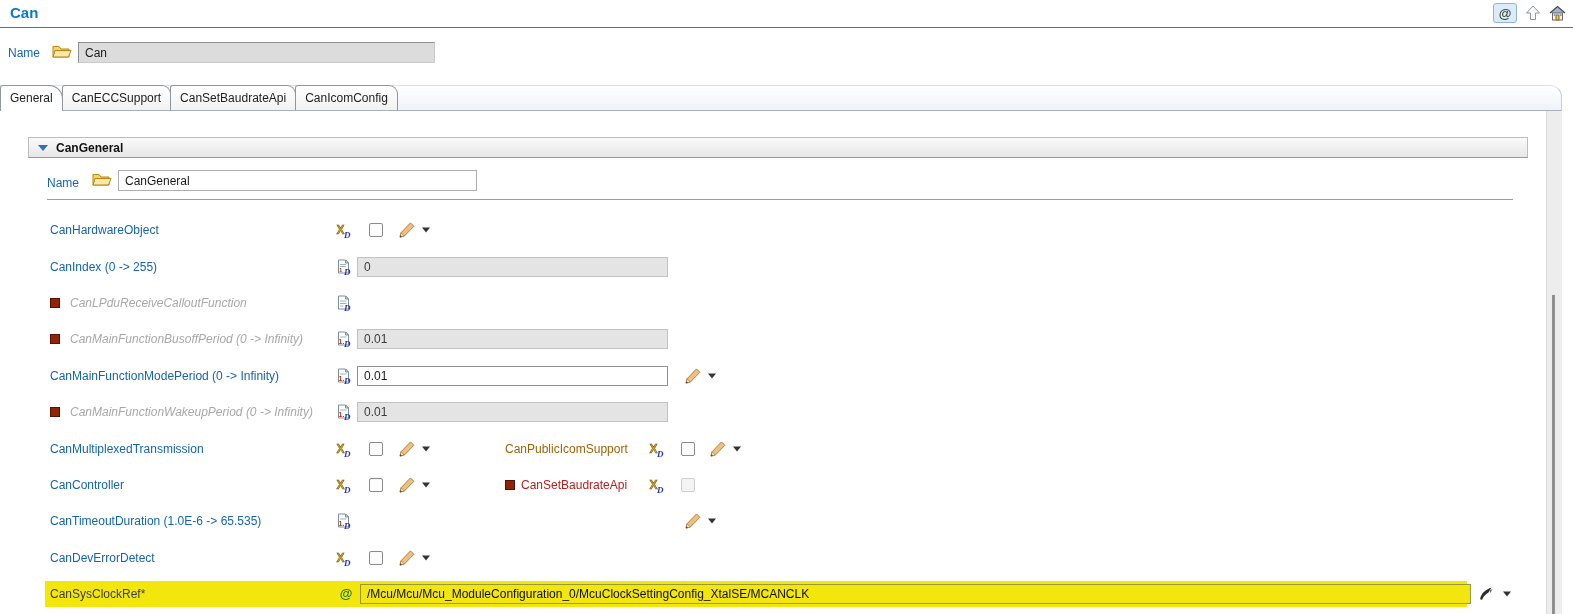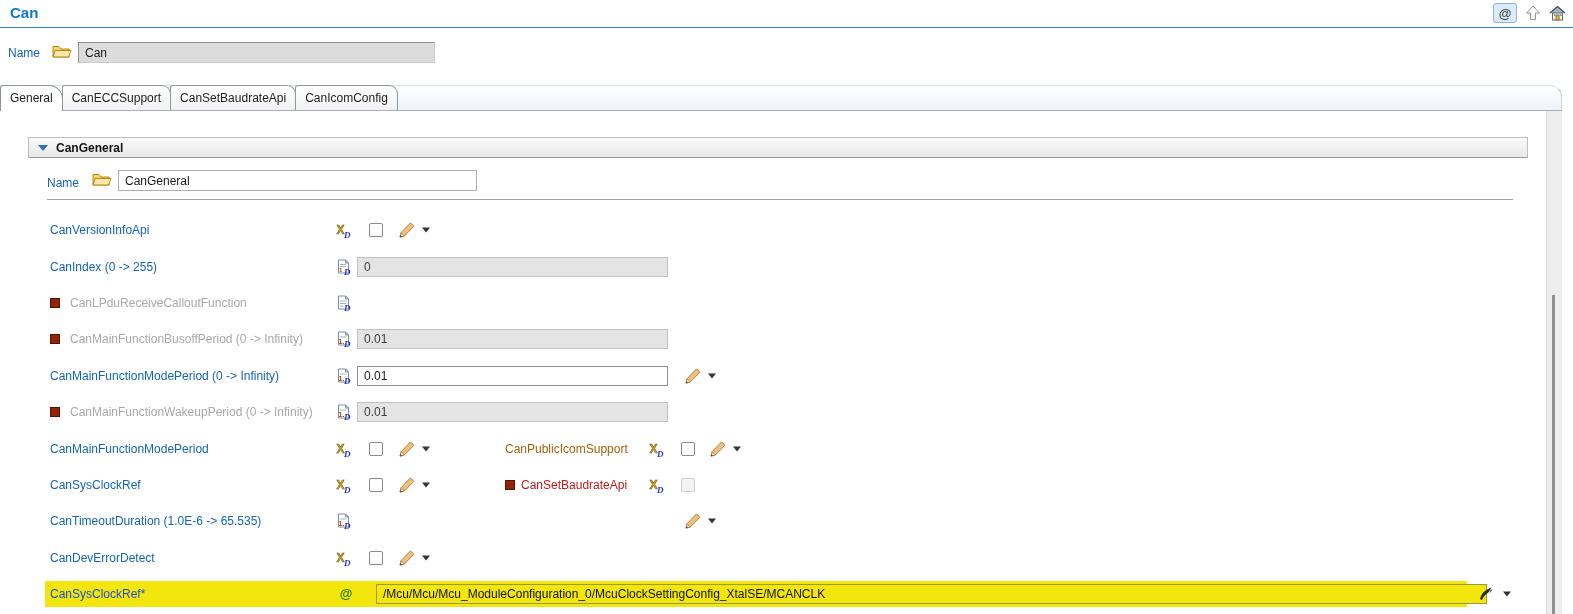--- a/index.html
+++ b/index.html
@@ -43,22 +43,22 @@
     border-top:6px solid #2f6fbe; margin:0 8px 0 9px; }
   .sec-title { font-weight:bold; color:#111; }
   .sec-name-label { position:absolute; left:47px; top:176px; color:#1464b4; }
   .sec-name-input { position:absolute; left:118px; top:170px; width:359px; height:21px;
     background:#fff; border:1px solid #adadad; padding:0 6px; font:12px "Liberation Sans",sans-serif; color:#1a1a1a; }
   .separator { position:absolute; left:47px; top:199px; width:1466px; height:1px; background:#9e9e9e; }
   
   .rows { position:absolute; left:0; top:212px; width:1562px; }
   .row { position:relative; height:36.4px; }
   .plabel { position:absolute; left:50px; top:50%; transform:translateY(-50%); color:#1464b4; cursor:pointer; white-space:nowrap; }
-  .plabel.off { left:70px; color:#a8a8a8; cursor:default; }
-  .plabel.dark { color:#1d4ed8; }
+  .plabel.off { left:70px; color:#a8a8a8; cursor:default;font-style:italic; }
+  .plabel.dark { color:#404040; }
   .redsq { position:absolute; left:50px; top:50%; transform:translateY(-50%); width:10px; height:10px;
     background:#8f2406; border:1px solid #571102; }
   .picon { position:absolute; left:335px; top:50%; transform:translateY(-50%); width:17px; height:17px; }
   .cb { position:absolute; left:369px; top:50%; transform:translateY(-50%); width:14px; height:14px;
     background:#fdfdfd; border:1px solid #8a8a8a; border-radius:2px; cursor:pointer; }
   .cb.off { background:#f4f4f4; border-color:#cfcfcf; cursor:default; }
   .pencil { position:absolute; left:398px; top:50%; transform:translateY(-50%); width:18px; height:18px; cursor:pointer; }
   .pencil.afterfield { left:684px; }
   .dd { position:absolute; left:422px; top:50%; transform:translateY(-50%); width:0; height:0;
     border-left:4px solid transparent; border-right:4px solid transparent; border-top:5px solid #333; cursor:pointer; }
@@ -73,21 +73,21 @@
   .s-redsq { left:505px; }
   .s-icon { left:648px; }
   .s-cb { left:681px; }
   .s-pencil { left:709px; }
   .s-dd { left:733px; }
   
   .band { position:absolute; left:45px; top:50%; transform:translateY(-50%); width:1422px; height:26px; background:#f2e60c; }
   .row.hl .plabel { z-index:2; }
   .aticon { position:absolute; left:338px; top:50%; transform:translateY(-50%); width:16px; height:16px;
     color:#1e7a1e; font-weight:bold; font-size:13px; line-height:16px; text-align:center; z-index:2; }
-  .field.ref { left:376px; width:1111px; background:#f2e60c; border:1px solid #9a9a3a; color:#111; z-index:2; }
+  .field.ref { left:360px; width:1111px; background:#f2e60c; border:1px solid #9a9a3a; color:#111; z-index:2; }
   .wizard { position:absolute; left:1477px; top:50%; transform:translateY(-50%); width:18px; height:16px; cursor:pointer; z-index:2; }
   .dd.refdd { left:1503px; z-index:2; }
   svg { display:block; }
 </style>
 </head>
 <body>
 
 <div class="page">
 
   <div class="hdr">
@@ -151,21 +151,21 @@
       <path d="M1 2.5 L7 2.5 L9 5 L17 5 L17 13 L1 13 Z" fill="#f3d27a" stroke="#b8860b"></path>
       <path d="M3 6.5 L19 6.5 L16.5 13 L1 13 Z" fill="#fbe7a9" stroke="#b8860b"></path>
     </svg>
   </span>
   <input class="sec-name-input" value="CanGeneral" style="">
   <div class="separator"></div>
 
   <div class="rows">
 
     <div class="row">
-      <span class="plabel">CanVersionInfoApi</span>
+      <span class="plabel">CanHardwareObject</span>
       <span class="picon">
         <svg width="17" height="17" viewBox="0 0 17 17">
             <text x="1.5" y="12" font-size="12" font-weight="bold" fill="#d6a826" stroke="#6e5210" stroke-width="0.5" font-family="Liberation Sans,sans-serif">X</text>
             <text x="9" y="16" font-size="9" font-weight="bold" font-style="italic" fill="#2433c4" font-family="Liberation Serif,serif">D</text>
           </svg>
       </span>
       <span class="cb"></span>
       <span class="pencil">
         <svg width="18" height="18" viewBox="0 0 17 17">
             <path d="M11.8 1.8 l3.2 3.2 L6 14.2 l-4.1 1 1-4.1 Z" fill="#eec07e" stroke="#a97b3c" stroke-width="0.9"></path>
@@ -252,21 +252,21 @@
             <path d="M10.5 1.5 v3 h3 Z" fill="#dce6f0" stroke="#7d8da0"></path>
             <line x1="5" y1="6.5" x2="11.5" y2="6.5" stroke="#9db3c8"></line>
             <text x="3.5" y="13.5" font-size="7" font-weight="bold" fill="#cc3300" font-family="Liberation Sans,sans-serif">1.</text>
             <text x="9" y="16" font-size="9" font-weight="bold" font-style="italic" fill="#2433c4" font-family="Liberation Serif,serif">D</text>
           </svg>
       </span>
       <input class="field ro" readonly="" value="0.01" style="">
     </div>
 
     <div class="row">
-      <span class="plabel">CanMainFunctionModePeriod</span>
+      <span class="plabel">CanMultiplexedTransmission</span>
       <span class="picon">
         <svg width="17" height="17" viewBox="0 0 17 17">
             <text x="1.5" y="12" font-size="12" font-weight="bold" fill="#d6a826" stroke="#6e5210" stroke-width="0.5" font-family="Liberation Sans,sans-serif">X</text>
             <text x="9" y="16" font-size="9" font-weight="bold" font-style="italic" fill="#2433c4" font-family="Liberation Serif,serif">D</text>
           </svg>
       </span>
       <span class="cb"></span>
       <span class="pencil">
         <svg width="18" height="18" viewBox="0 0 17 17">
             <path d="M11.8 1.8 l3.2 3.2 L6 14.2 l-4.1 1 1-4.1 Z" fill="#eec07e" stroke="#a97b3c" stroke-width="0.9"></path>
@@ -287,21 +287,21 @@
         <svg width="18" height="18" viewBox="0 0 17 17">
             <path d="M11.8 1.8 l3.2 3.2 L6 14.2 l-4.1 1 1-4.1 Z" fill="#eec07e" stroke="#a97b3c" stroke-width="0.9"></path>
             <path d="M2.9 11.1 l-1 4.1 4.1-1 Z" fill="#f5e6cf" stroke="#a97b3c" stroke-width="0.7"></path>
             <path d="M2.4 13.4 l-.5 1.8 1.8-.5 Z" fill="#1b2a55"></path>
           </svg>
       </span>
       <span class="dd s-dd"></span>
     </div>
 
     <div class="row">
-      <span class="plabel">CanSysClockRef</span>
+      <span class="plabel">CanController</span>
       <span class="picon">
         <svg width="17" height="17" viewBox="0 0 17 17">
             <text x="1.5" y="12" font-size="12" font-weight="bold" fill="#d6a826" stroke="#6e5210" stroke-width="0.5" font-family="Liberation Sans,sans-serif">X</text>
             <text x="9" y="16" font-size="9" font-weight="bold" font-style="italic" fill="#2433c4" font-family="Liberation Serif,serif">D</text>
           </svg>
       </span>
       <span class="cb"></span>
       <span class="pencil">
         <svg width="18" height="18" viewBox="0 0 17 17">
             <path d="M11.8 1.8 l3.2 3.2 L6 14.2 l-4.1 1 1-4.1 Z" fill="#eec07e" stroke="#a97b3c" stroke-width="0.9"></path>

